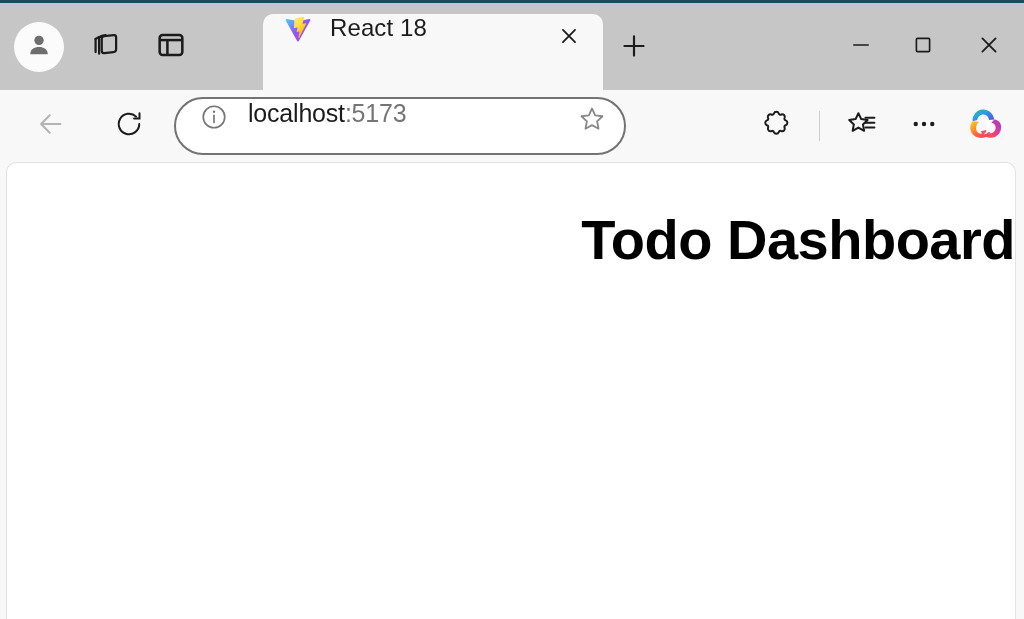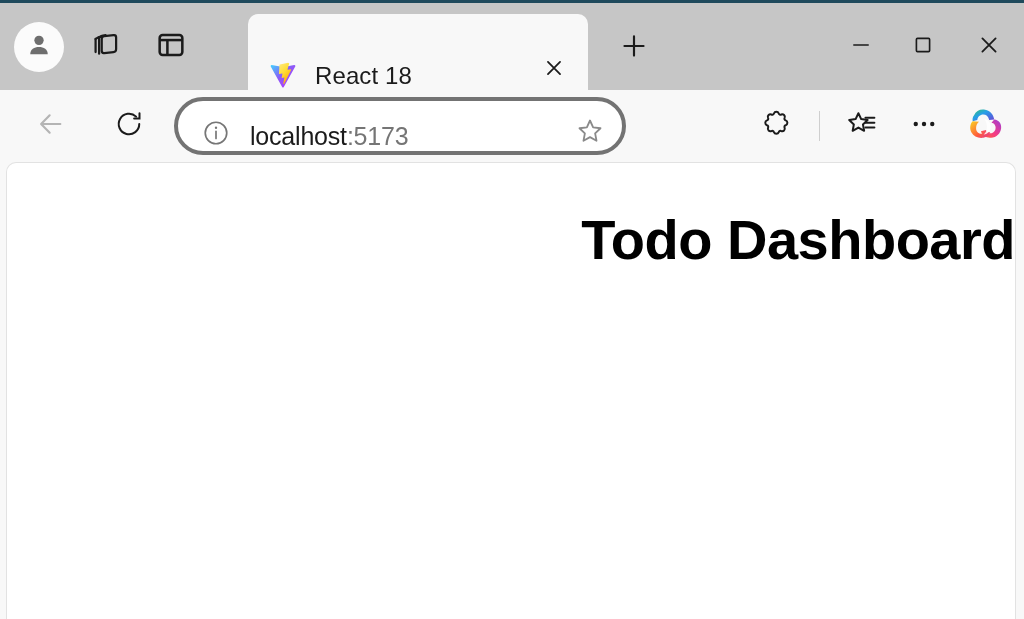--- a/index.html
+++ b/index.html
@@ -68,28 +68,28 @@
     display: flex;
     align-items: center;
     justify-content: center;
     cursor: pointer;
     flex: 0 0 auto;
   }
 
   
   .tab-active {
     position: absolute;
-    left: 248px;
+    left: 263px;
     top: 14px;
     width: 340px;
     height: 76px;
     background: #f8f8f8;
     border-radius: 10px 10px 0 0;
     display: flex;
-    align-items: flex-end;
+    align-items: flex-start;
     padding: 0 0 0 20px;
     cursor: pointer;
   }
 
   .tab-favicon {
     width: 30px;
     height: 30px;
     flex: 0 0 auto;
     margin-right: 17px;
     display: flex;
@@ -171,24 +171,24 @@
     border-radius: 6px;
     cursor: pointer;
     flex: 0 0 auto;
   }
 
   .omnibox {
     margin-left: 18px;
     width: 452px;
     height: 58px;
     background: #ffffff;
-    border: 4px solid #737373;
+    border: 2px solid #737373;
     border-radius: 29px;
     display: flex;
-    align-items: flex-end;
+    align-items: flex-start;
     padding: 0 12px 0 20px;
     flex: 0 0 auto;
     cursor: text;
   }
 
   .omnibox-info {
     width: 36px; height: 36px;
     display: flex; align-items: center; justify-content: center;
     flex: 0 0 auto;
     cursor: pointer;

